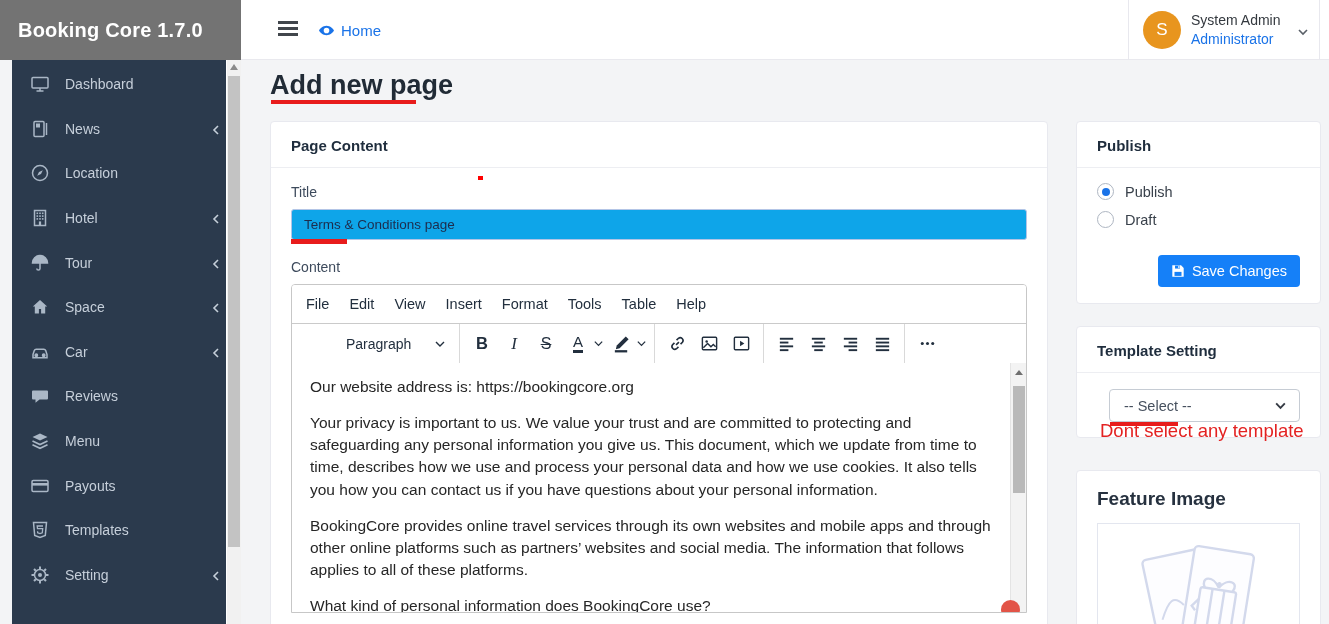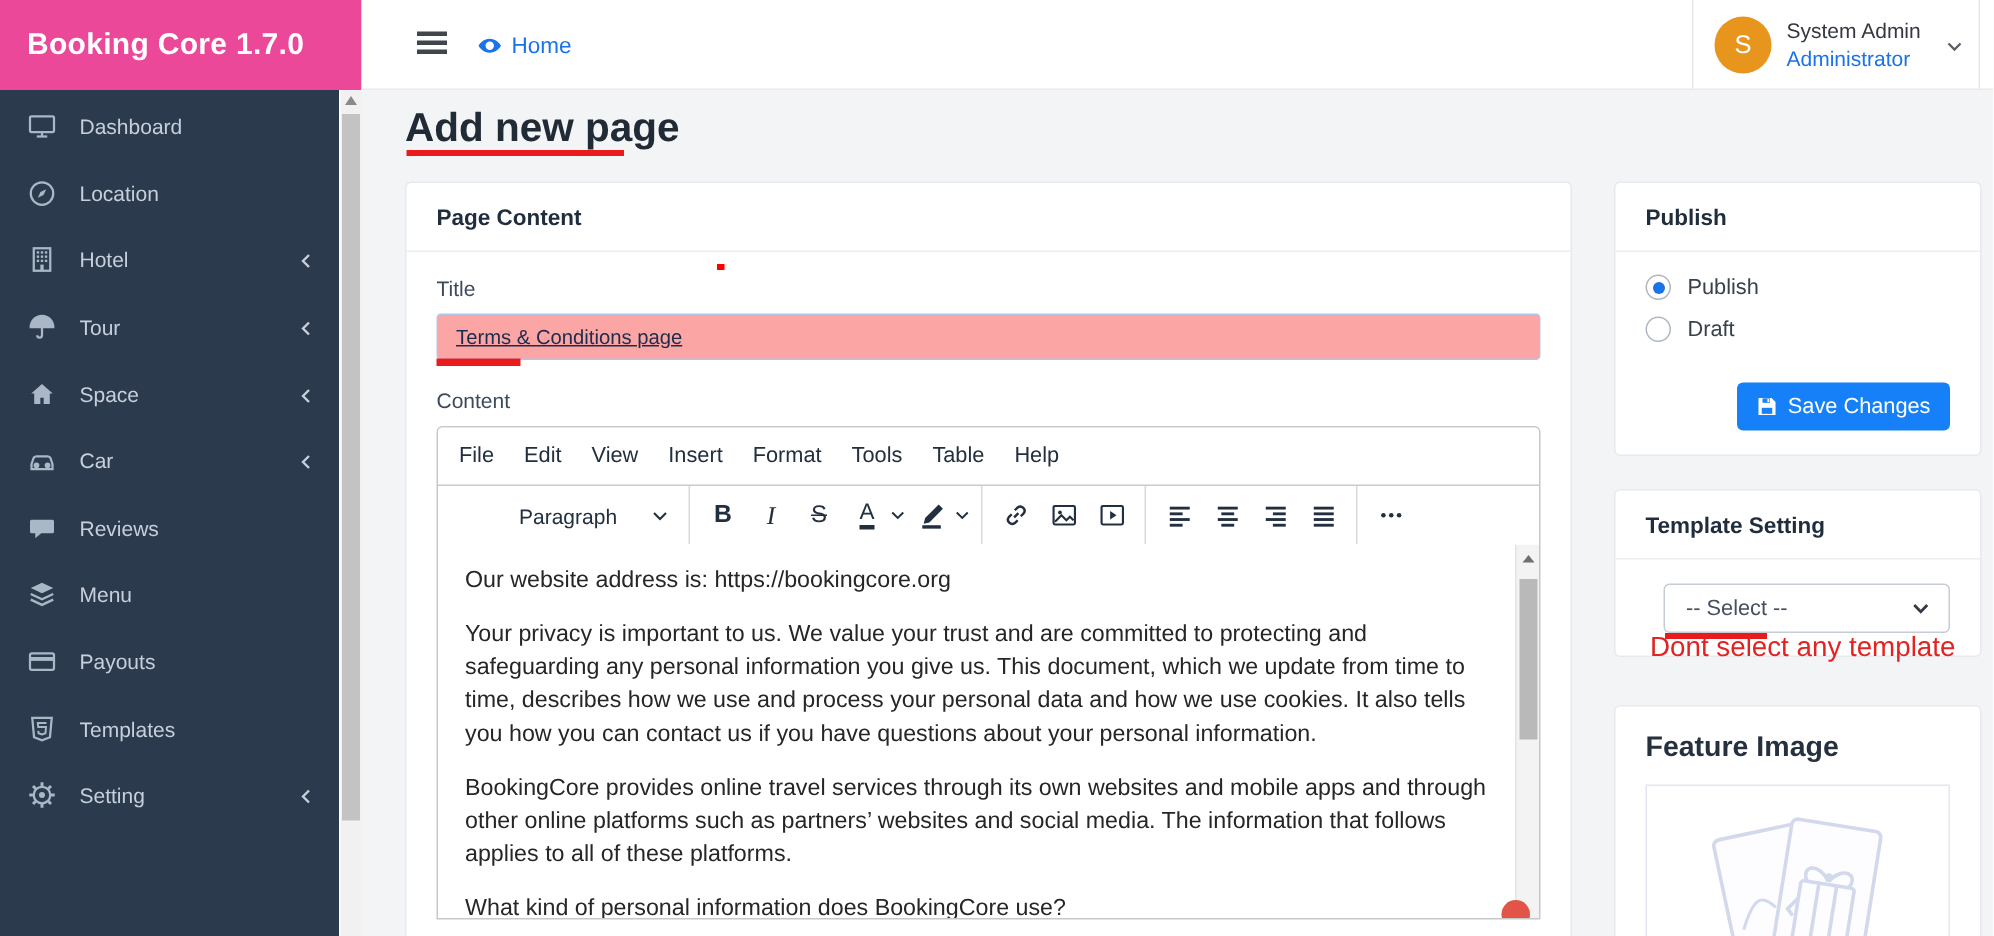--- a/index.html
+++ b/index.html
@@ -4,25 +4,25 @@
 <style>
   * { margin:0; padding:0; box-sizing:border-box; }
   body { margin:0; background:#fff; }
   .screen {
     position:relative; width:1329px; height:624px; overflow:hidden;
     background:#f3f4f6; font-family:"Liberation Sans", sans-serif;
   }
   
   .logo-band {
     position:absolute; left:0; top:0; width:241px; height:60px;
-    background:#ec4899; color:#fff; display:flex; align-items:center;
+    background:#737373; color:#fff; display:flex; align-items:center;
     padding-left:18px; font-size:20px; font-weight:bold; letter-spacing:.2px;
   }
   .sidebar {
-    position:absolute; left:0; top:60px; width:226px; bottom:0;
+    position:absolute; left:12px; top:60px; width:226px; bottom:0;
     background:#2b3a4d; padding-top:2px;
   }
   .nav-item {
     position:relative; height:44.6px; display:flex; align-items:center;
     padding:0 16px 0 18px; color:#c6cfda; font-size:14px; cursor:pointer;
   }
   .nav-item .ic { width:20px; height:20px; margin-right:15px; flex:0 0 20px; color:#aab7c6; }
   .nav-item .chev { margin-left:auto; width:12px; height:12px; color:#c6cfda; }
   .nav-item.active {
     background:linear-gradient(90deg,#1d6ce2 0%,#4b94f8 100%); color:#fff;
@@ -82,22 +82,22 @@
     padding:15px 20px 13px; font-size:15px; font-weight:bold; color:#1f2d3d;
     border-bottom:1px solid #edeef2;
   }
   
   .main-card { left:270px; top:121px; width:778px; height:560px; }
   .red-dot { position:absolute; left:207px; top:54px; width:5px; height:4px; background:#ff0000; }
   .main-body { padding:16px 20px; }
   .field-label { font-size:14px; color:#3d4a5c; margin-bottom:9px; }
   .title-input-wrap { position:relative; margin-bottom:19px; }
   .title-input {
-    width:100%; height:31px; background:#fca5a5; border:1px solid #b3c5e6; border-radius:3px;
-    padding:0 12px; font-size:13.5px; color:#1d2c4c; font-family:"Liberation Sans", sans-serif;text-decoration:underline;
+    width:100%; height:31px; background:#0ea5e9; border:1px solid #b3c5e6; border-radius:3px;
+    padding:0 12px; font-size:13.5px; color:#1d2c4c; font-family:"Liberation Sans", sans-serif;
   }
   .title-underline { position:absolute; left:0; bottom:-4px; width:56px; height:5px; background:#e81c1c; }
   
   .editor { border:1px solid #c7c7c7; border-radius:4px 4px 0 0; overflow:hidden; }
   .menubar { display:flex; height:38px; padding:0 4px; background:#fff; }
   .menubar span {
     padding:0 10px; font-size:14.5px; color:#222f3e; cursor:pointer; line-height:38px;
   }
   .toolbar {
     display:flex; align-items:stretch; height:40px; border-top:1px solid #cacaca; background:#fff;
@@ -182,20 +182,31 @@
   <div class="logo-band">Booking Core 1.7.0</div>
 
   <nav class="sidebar">
     <div class="nav-item">
       <span class="ic"><svg viewBox="0 0 20 20" fill="none" stroke="currentColor" stroke-width="1.5">
             <rect x="2" y="3.5" width="16" height="10.5" rx="1"></rect>
             <line x1="10" y1="14" x2="10" y2="17"></line>
             <line x1="6.5" y1="17" x2="13.5" y2="17"></line>
           </svg></span>
       <span>Dashboard</span>
+    </div>
+    <div class="nav-item">
+      <span class="ic"><svg viewBox="0 0 20 20" fill="none" stroke="currentColor" stroke-width="1.5">
+            <rect x="4" y="2.5" width="10" height="15" rx="1"></rect>
+            <line x1="16.5" y1="4" x2="16.5" y2="16"></line>
+            <rect x="6" y="4.5" width="4" height="4" fill="currentColor" stroke="none"></rect>
+          </svg></span>
+      <span>News</span>
+      <span class="chev"><svg viewBox="0 0 12 12" fill="none" stroke="currentColor" stroke-width="1.6">
+            <polyline points="8,2 4,6 8,10"></polyline>
+          </svg></span>
     </div>
     <div class="nav-item">
       <span class="ic"><svg viewBox="0 0 20 20" fill="none" stroke="currentColor" stroke-width="1.5">
             <circle cx="10" cy="10" r="7.5"></circle>
             <polygon points="12.8,7.2 11,11 7.2,12.8 9,9" fill="currentColor" stroke="none"></polygon>
           </svg></span>
       <span>Location</span>
     </div>
     <div class="nav-item">
       <span class="ic"><svg viewBox="0 0 20 20" fill="none" stroke="currentColor" stroke-width="1.5">

